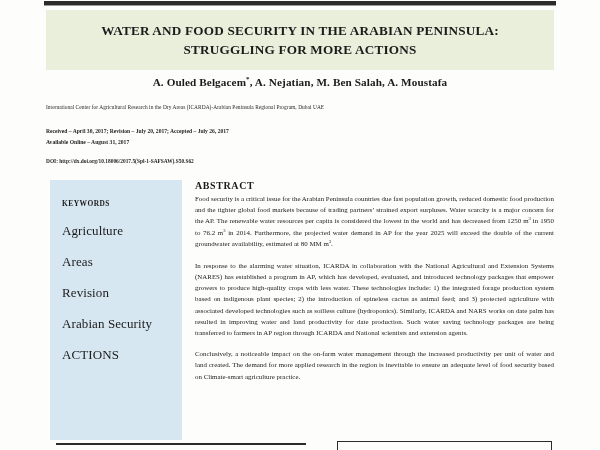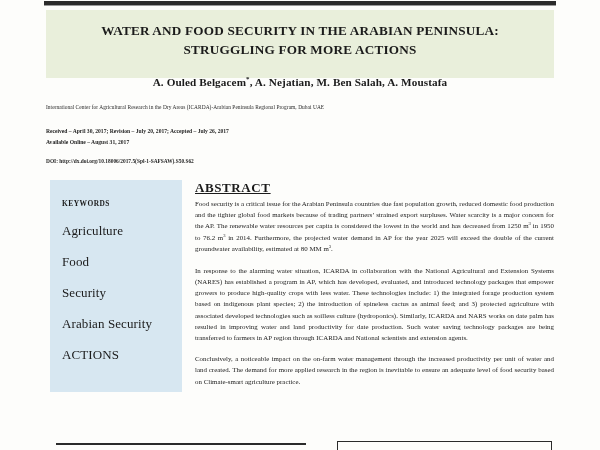--- a/index.html
+++ b/index.html
@@ -35,21 +35,21 @@
     position: absolute;
     left: 44px; top: 5px;
     width: 512px; height: 1px;
     background: #9a9a9a;
   }
 
   
   .title-band {
     position: absolute;
     left: 46px; top: 10px;
-    width: 508px; height: 68px;
+    width: 508px; height: 60px;
     background: #e9efdb;
     box-sizing: border-box;
     display: flex;
     align-items: flex-start;
     justify-content: center;
   }
   .doc-title {
     margin: 0;
     padding: 12px 26px 0 26px;
     font-family: "Liberation Serif", serif;
@@ -112,21 +112,21 @@
   
   .body-area {
     position: absolute;
     left: 46px; top: 180px;
     width: 508px; height: 258px;
   }
 
   .keywords-box {
     position: absolute;
     left: 4px; top: 0;
-    width: 132px; height: 212px;
+    width: 132px; height: 260px;
     background: #d7e7f1;
     box-sizing: border-box;
     padding: 19px 0 0 12px;
   }
   .kw-heading {
     font-size: 7.4px;
     font-weight: bold;
     letter-spacing: 0.5px;
     color: #1b1b1b;
     margin-bottom: 15px;
@@ -137,26 +137,25 @@
     margin-bottom: 15px;
     letter-spacing: 0.1px;
   }
 
   .abstract-col {
     position: absolute;
     left: 149px; top: 0;
     width: 359px;
   }
   .abs-heading {
-    font-size: 13px;
+    font-size: 10px;
     font-weight: bold;
     letter-spacing: 0.6px;
     color: #1b1b1b;
     margin-bottom: 2px;
-    text-decoration: underline;
   }
   .abs-para {
     font-size: 6.9px;
     line-height: 1.62;
     text-align: justify;
     color: #1b1b1b;
     margin: 0 0 10px 0;
     letter-spacing: 0.01px;
   }
   .abs-para sup {
@@ -204,22 +203,22 @@
     <div>Available Online – August 31, 2017</div>
   </div>
 
   <div class="doi">DOI: http://dx.doi.org/10.18006/2017.5(Spl-1-SAFSAW).S50.S62</div>
 
   <div class="body-area">
 
     <aside class="keywords-box">
       <div class="kw-heading">KEYWORDS</div>
       <div class="kw-item">Agriculture</div>
-      <div class="kw-item">Food</div>
-      <div class="kw-item">Security</div>
+      <div class="kw-item">Areas</div>
+      <div class="kw-item">Revision</div>
       <div class="kw-item">Arabian Security</div>
       <div class="kw-item">ACTIONS</div>
     </aside>
 
     <section class="abstract-col">
       <div class="abs-heading">ABSTRACT</div>
 
       <p class="abs-para"><span>Food security is a critical issue for the Arabian Peninsula countries due fast population growth, reduced domestic food production and the tighter global food markets because of trading partners’ strained export surpluses. Water scarcity is a major concern for the AP. The renewable water resources per capita is considered the lowest in the world and has decreased from 1250 m</span><sup>3</sup><span> in 1950 to 76.2 m</span><sup>3</sup><span> in 2014. Furthermore, the projected water demand in AP for the year 2025 will exceed the double of the current groundwater availability, estimated at 80 MM m</span><sup>3</sup><span>.</span></p>
 
       <p class="abs-para">In response to the alarming water situation, ICARDA in collaboration with the National Agricultural and Extension Systems (NARES) has established a program in AP, which has developed, evaluated, and introduced technology packages that empower growers to produce high-quality crops with less water. These technologies include: 1) the integrated forage production system based on indigenous plant species; 2) the introduction of spineless cactus as animal feed; and 3) protected agriculture with associated developed technologies such as soilless culture (hydroponics). Similarly, ICARDA and NARS works on date palm has resulted in improving water and land productivity for date production. Such water saving technology packages are being transferred to farmers in AP region through ICARDA and National scientists and extension agents.</p>

